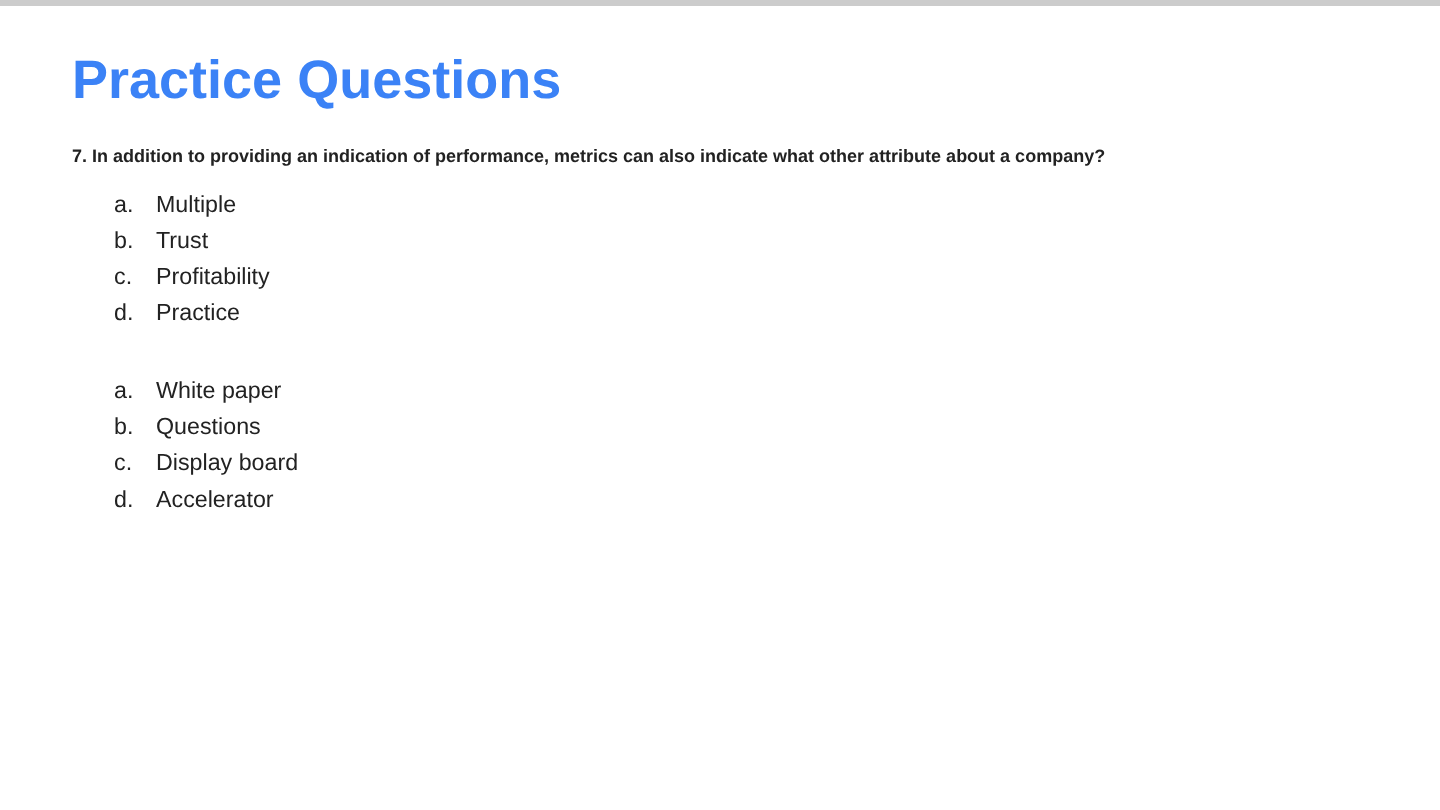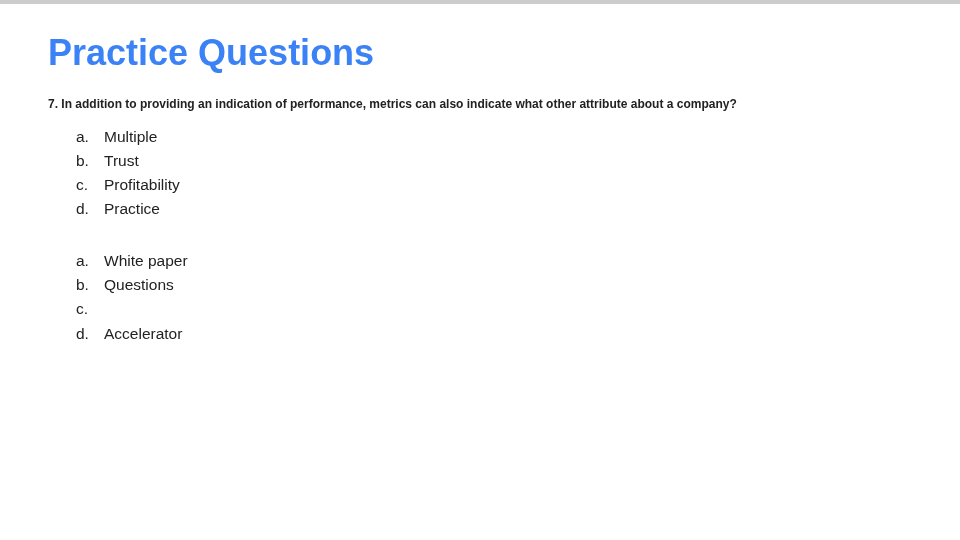--- a/index.html
+++ b/index.html
@@ -103,20 +103,21 @@
           <li>
             <span class="option-letter">a.</span>
             <span>White paper</span>
           </li>
           <li>
             <span class="option-letter">b.</span>
             <span>Questions</span>
           </li>
           <li>
             <span class="option-letter">c.</span>
+            <span>Display board</span>
           </li>
           <li>
             <span class="option-letter">d.</span>
             <span>Accelerator</span>
           </li>
         </ul>
       </div>
     </div>
 </div>
 

